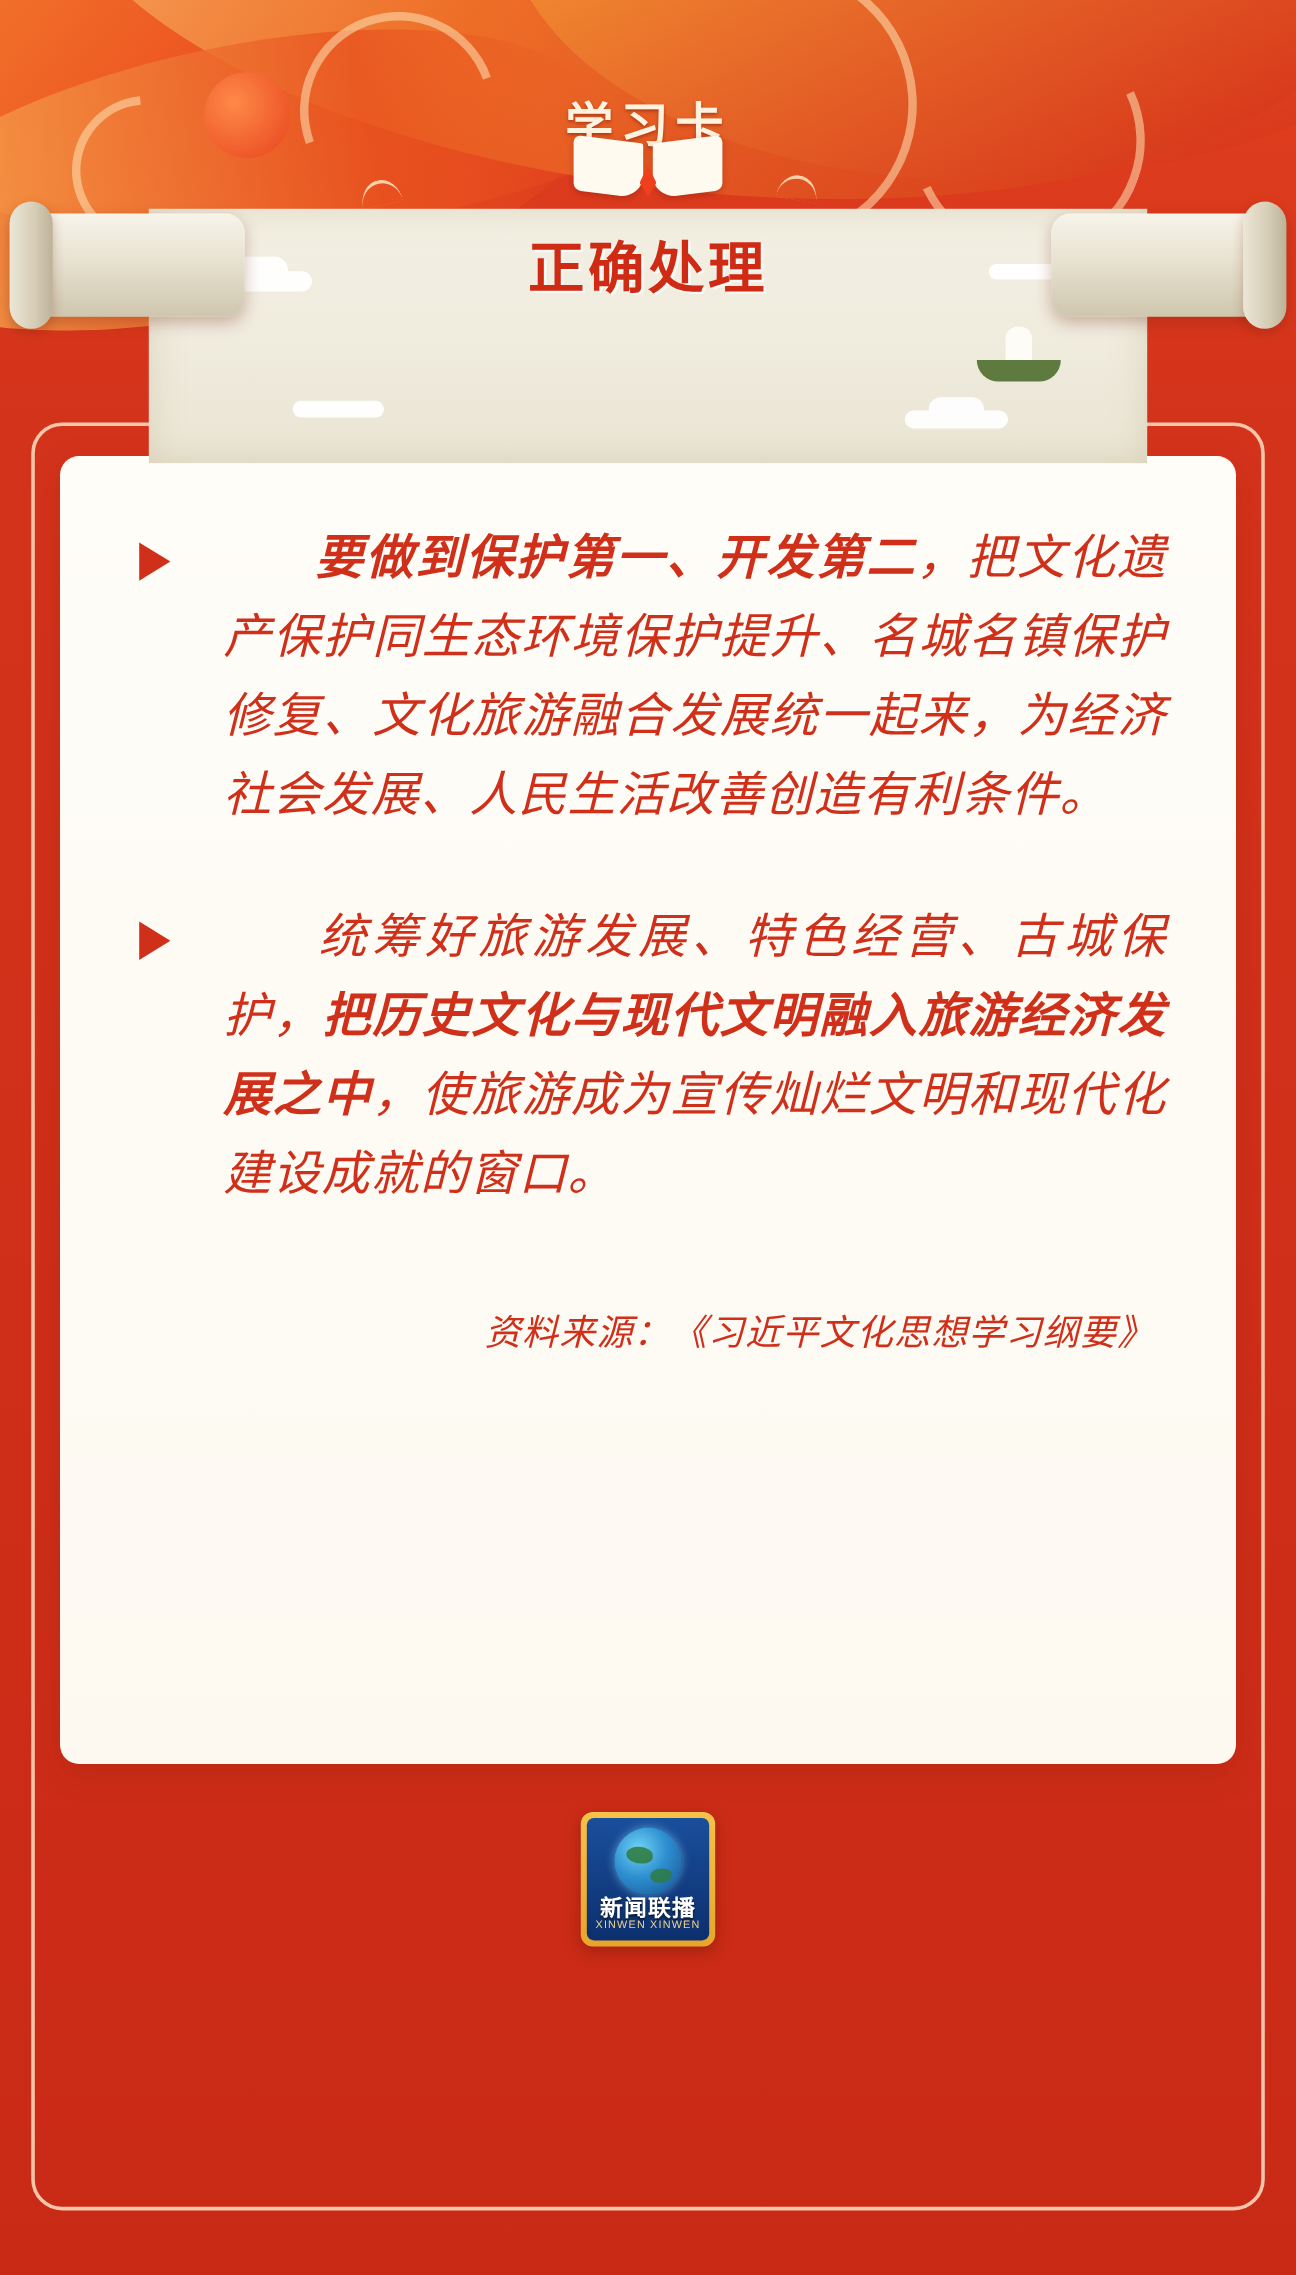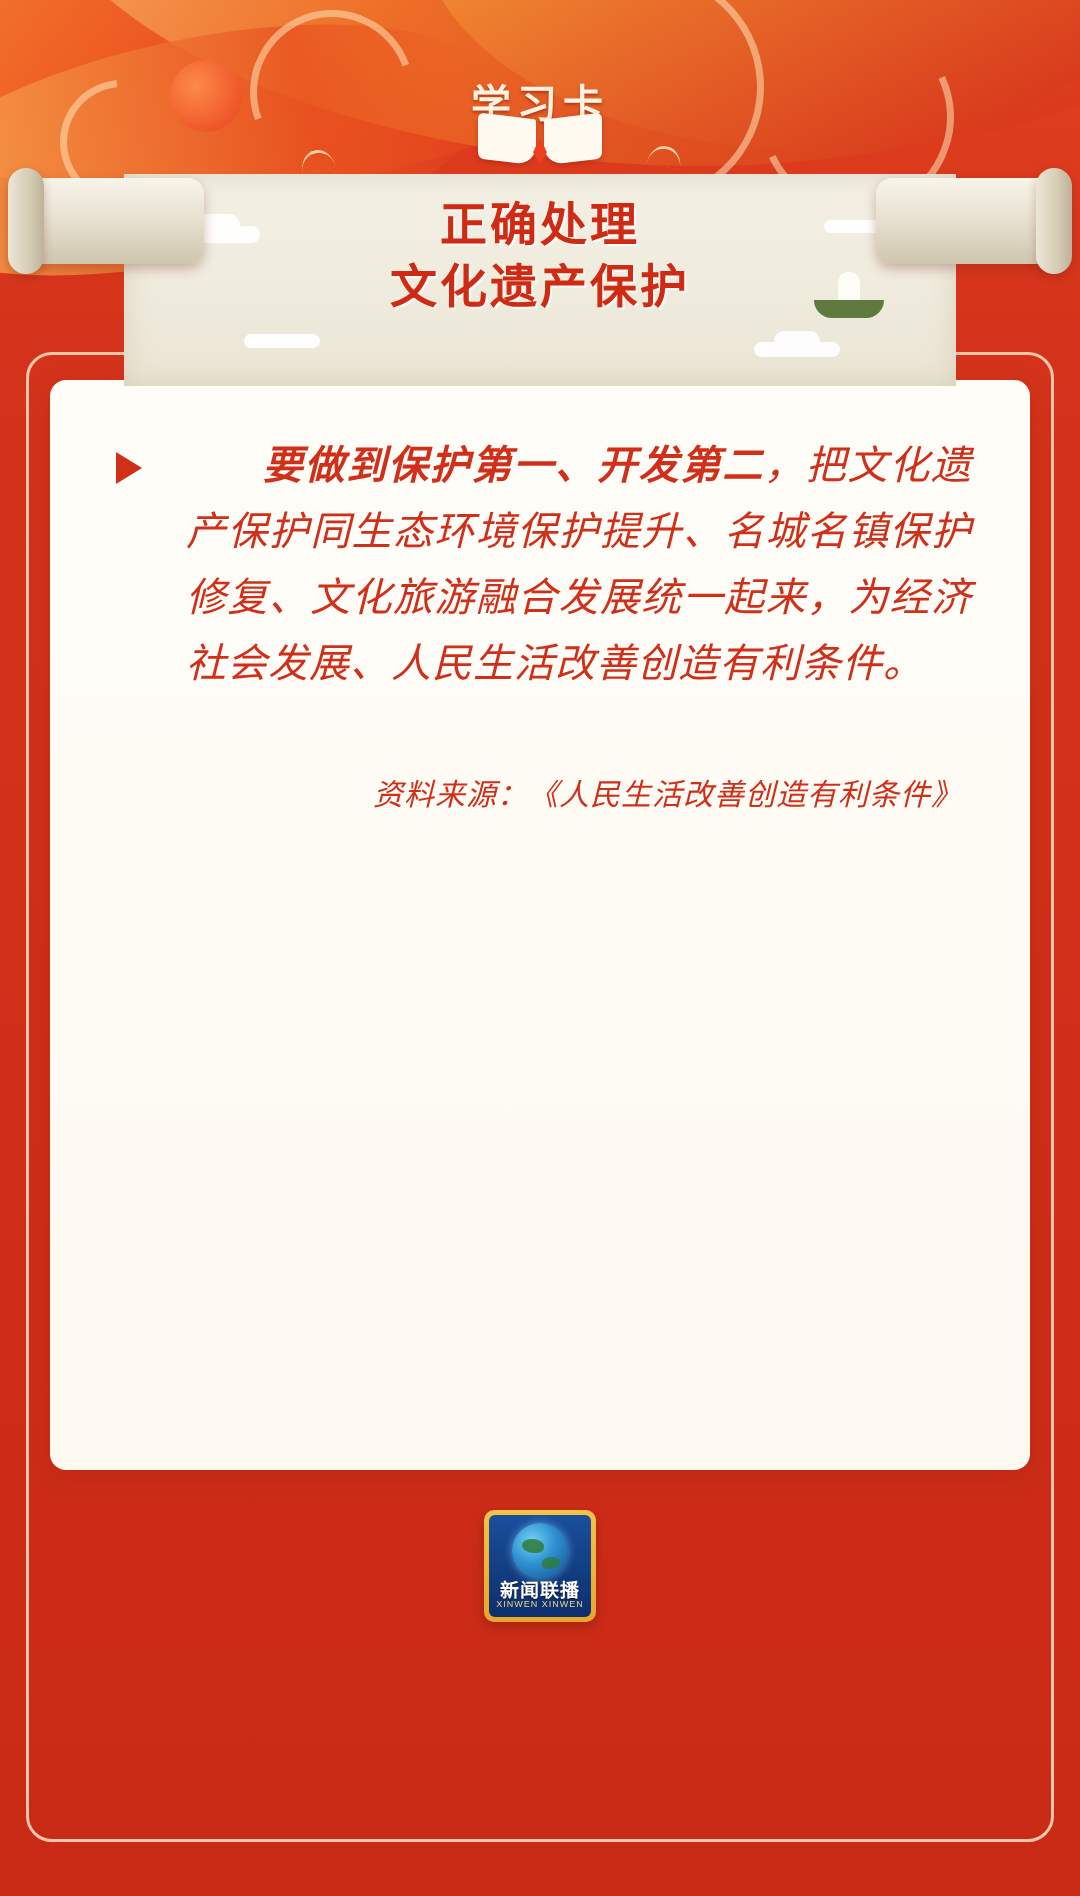--- a/index.html
+++ b/index.html
@@ -392,21 +392,20 @@
       <div class="cloud c3"></div>
       <div class="cloud c4"></div>
       <div class="boat">
         <div class="sail"></div>
         <div class="hull"></div>
       </div>
     </div>
 
     <div class="scroll-title">
       <div>正确处理</div>
-      <div>文化遗产保护</div>
     </div>
 
     <div class="scroll-rod left">
       <div class="roll"></div>
       <div class="cap"></div>
     </div>
     <div class="scroll-rod right">
       <div class="roll"></div>
       <div class="cap"></div>
     </div>
@@ -414,22 +413,26 @@
 
   <div class="card-outline"></div>
 
   <div class="card">
 
     <p class="para">
       <span class="bullet"></span>
       <span class="indent"></span><b>要做到保护第一、开发第二</b><span>，把文化遗产保护同生态环境保护提升、名城名镇保护修复、文化旅游融合发展统一起来，为经济社会发展、人民生活改善创造有利条件。</span>
     </p>
 
-
-    <div class="source">资料来源：《人民生活改善创造有利条件》</div>
+    <p class="para">
+      <span class="bullet"></span>
+      <span class="indent"></span><span>统筹好旅游发展、特色经营、古城保护，</span><b>把历史文化与现代文明融入旅游经济发展之中</b><span>，使旅游成为宣传灿烂文明和现代化建设成就的窗口。</span>
+    </p>
+
+    <div class="source">资料来源：《习近平文化思想学习纲要》</div>
   </div>
 
   <div class="cctv-logo">
     <div class="cctv-inner">
       <div class="cctv-globe"></div>
       <div class="cctv-cn">新闻联播</div>
       <div class="cctv-en">XINWEN XINWEN</div>
     </div>
   </div>
 

